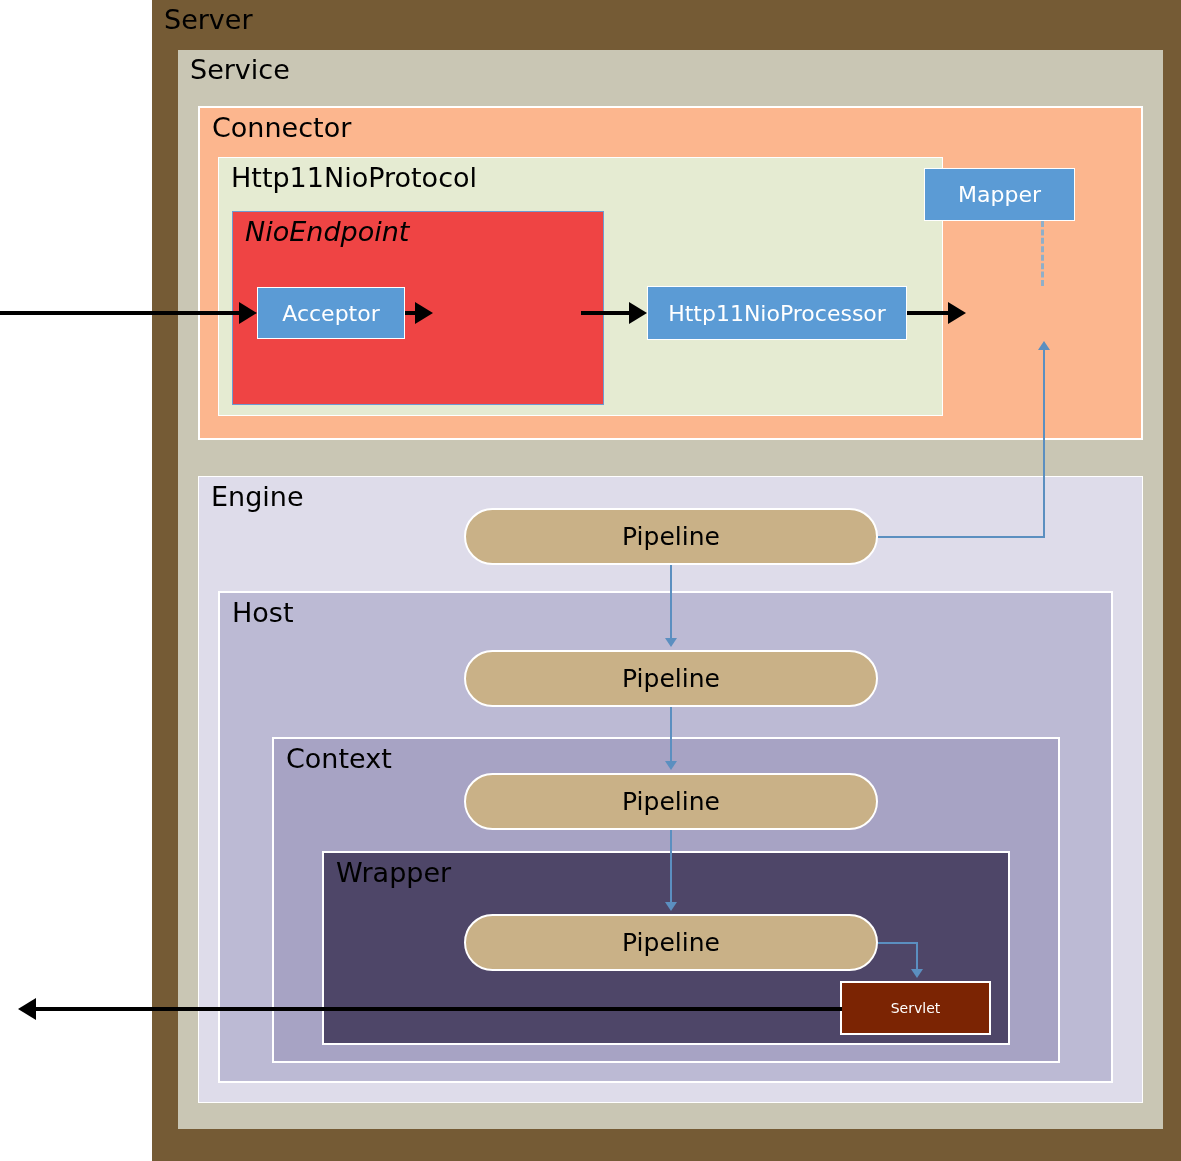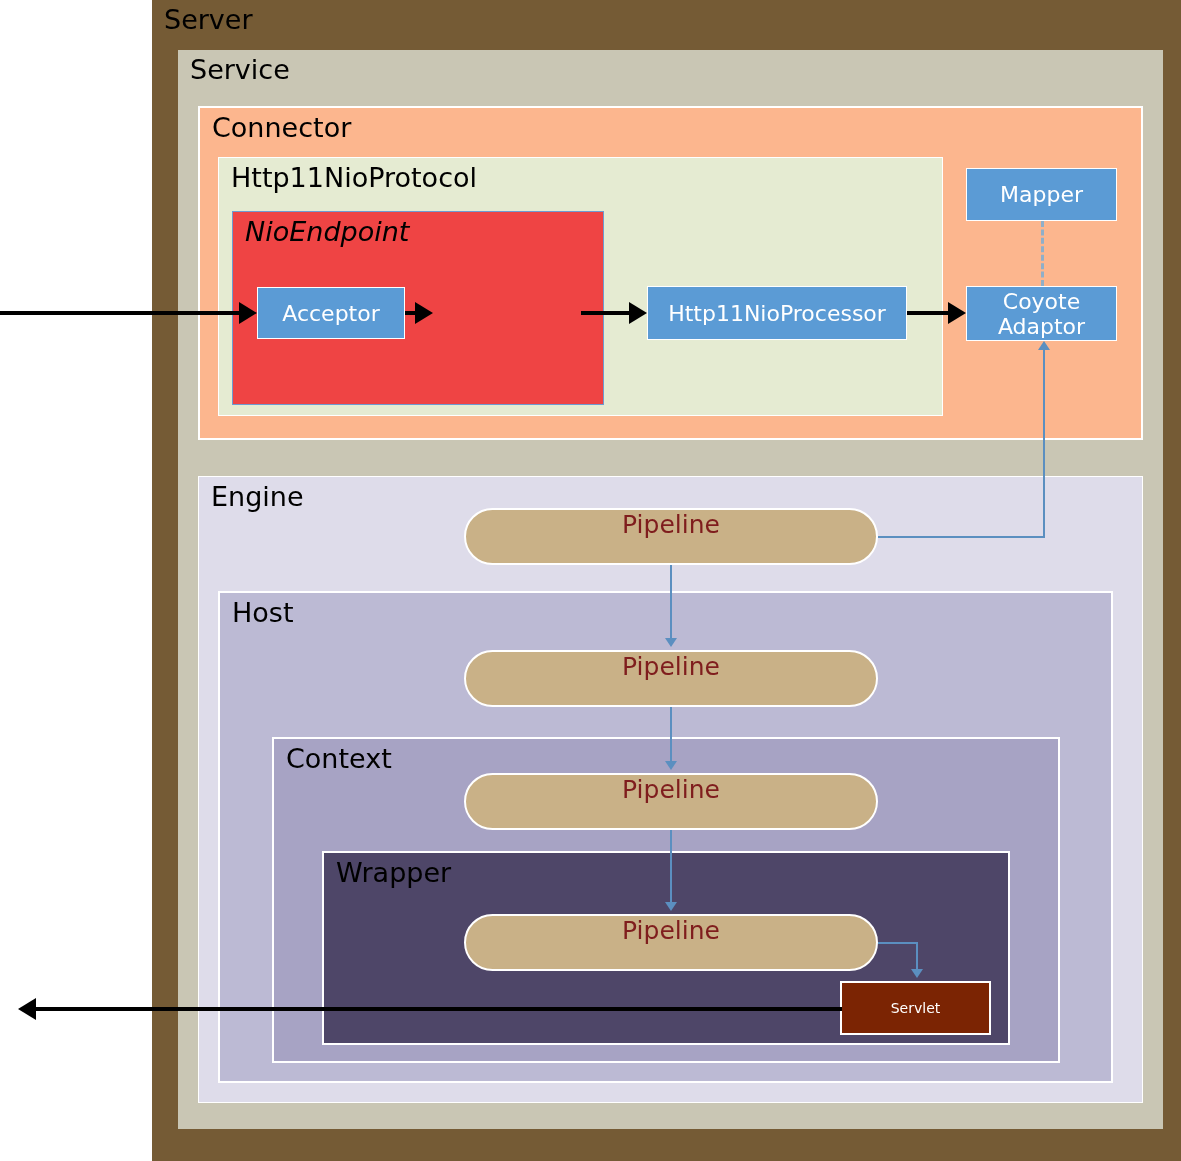--- a/index.html
+++ b/index.html
@@ -57,21 +57,21 @@
     font-size: 22px;
     display: flex;
     align-items: center;
     justify-content: center;
     text-align: center;
     line-height: 25px;
   }
   #acceptor    { left:257px;  top:287px;  width:148px; height:52px; }
   #executor    { left:433px;  top:287px;  width:148px; height:52px; }
   #processor   { left:647px;  top:286px;  width:260px; height:54px; }
-  #mapper      { left:966px;  top:168px;  width:151px; height:53px; }
+  #mapper      { left:924px;  top:168px;  width:151px; height:53px; }
   #coyote      { left:966px;  top:286px;  width:151px; height:55px; }
 
   
   #servlet {
     position: absolute;
     box-sizing: border-box;
     left: 840px; top: 981px;
     width: 151px; height: 54px;
     background: #7B2403;
     border: 2px solid #ffffff;
@@ -85,23 +85,24 @@
   
   .pipeline {
     position: absolute;
     box-sizing: border-box;
     left: 464px;
     width: 414px;
     height: 57px;
     background: #C9B187;
     border: 2px solid #ffffff;
     border-radius: 29px;
-    color: #7f1d1d;
+    color: #000000;
     font-size: 25px;
     display: flex;
+    align-items: center;
     justify-content: center;
   }
   #pipe-engine  { top:508px; }
   #pipe-host    { top:650px; }
   #pipe-context { top:773px; }
   #pipe-wrapper { top:914px; }
 
   
   .bline {
     position: absolute;
@@ -211,26 +212,20 @@
 
   <div class="bluebox" id="acceptor">
     <span>Acceptor</span>
   </div>
   <div class="bluebox" id="processor">
     <span>Http11NioProcessor</span>
   </div>
   <div class="bluebox" id="mapper">
     <span>Mapper</span>
   </div>
-  <div class="bluebox" id="coyote">
-    <span>
-      <span>Coyote</span><br>
-      <span>Adaptor</span>
-    </span>
-  </div>
 
   <div id="mapper-link"></div>
 
   <div class="pipeline" id="pipe-engine">
     <span>Pipeline</span>
   </div>
   <div class="pipeline" id="pipe-host">
     <span>Pipeline</span>
   </div>
   <div class="pipeline" id="pipe-context">

